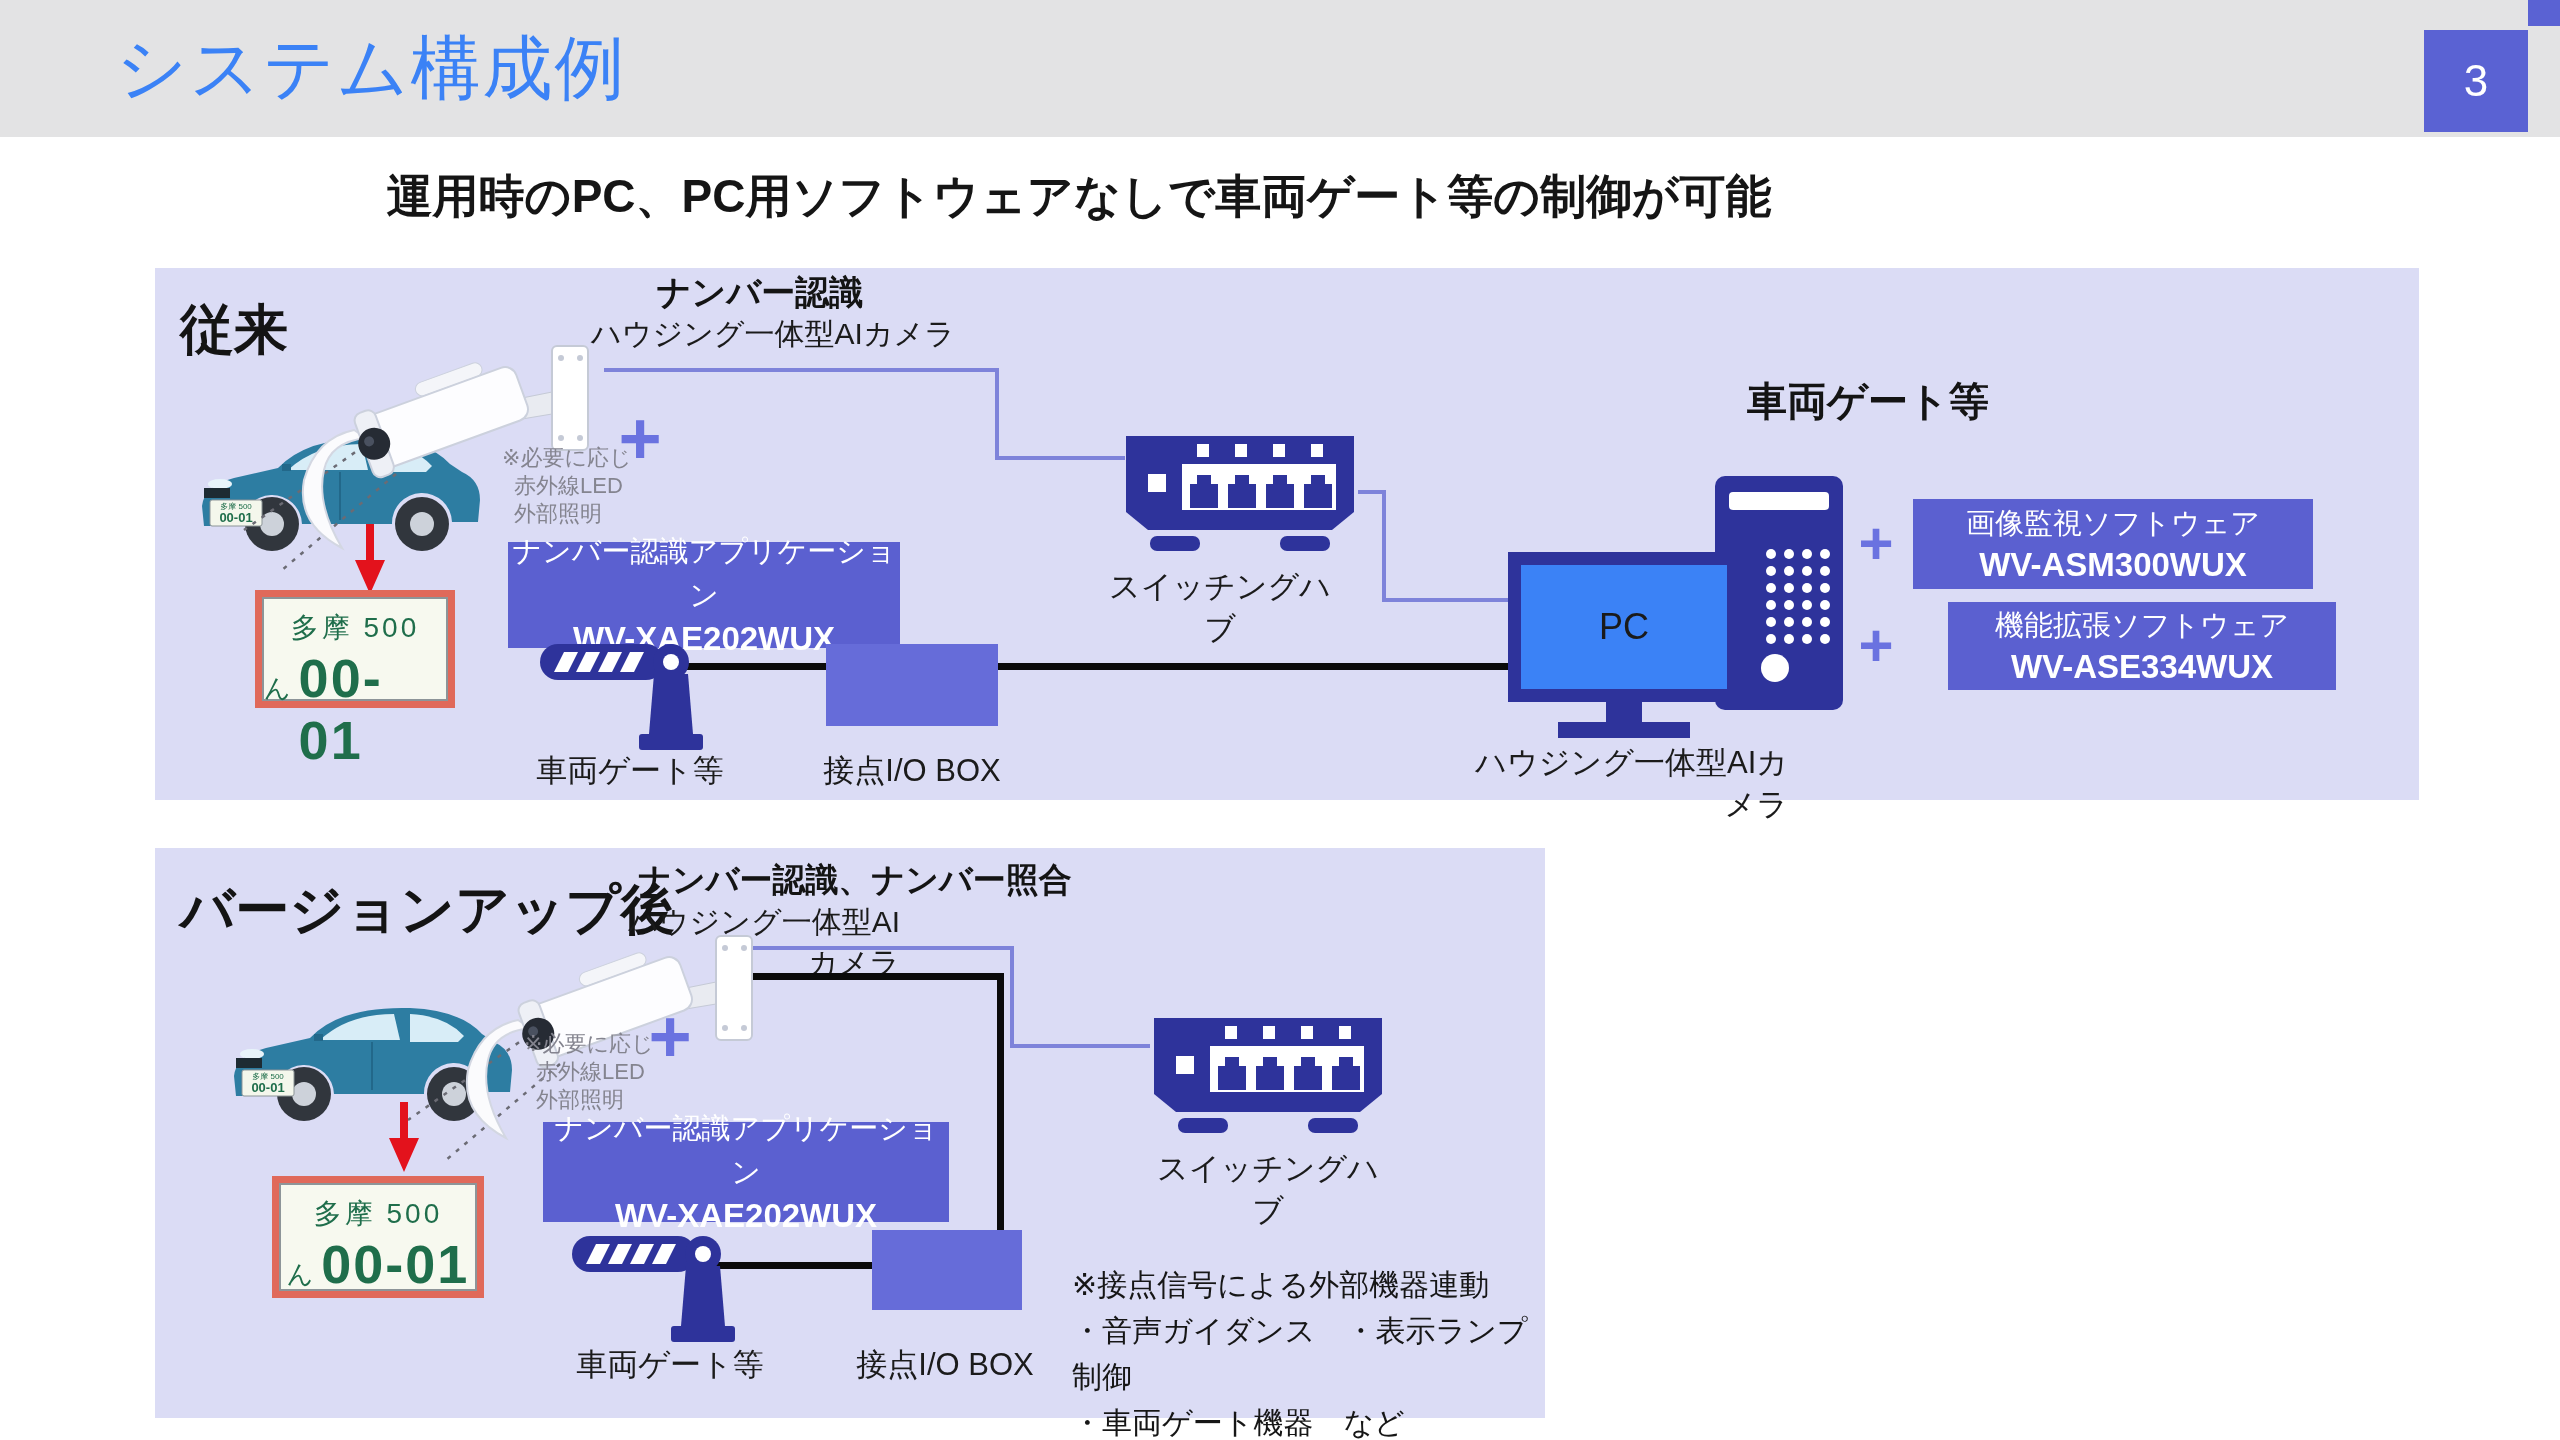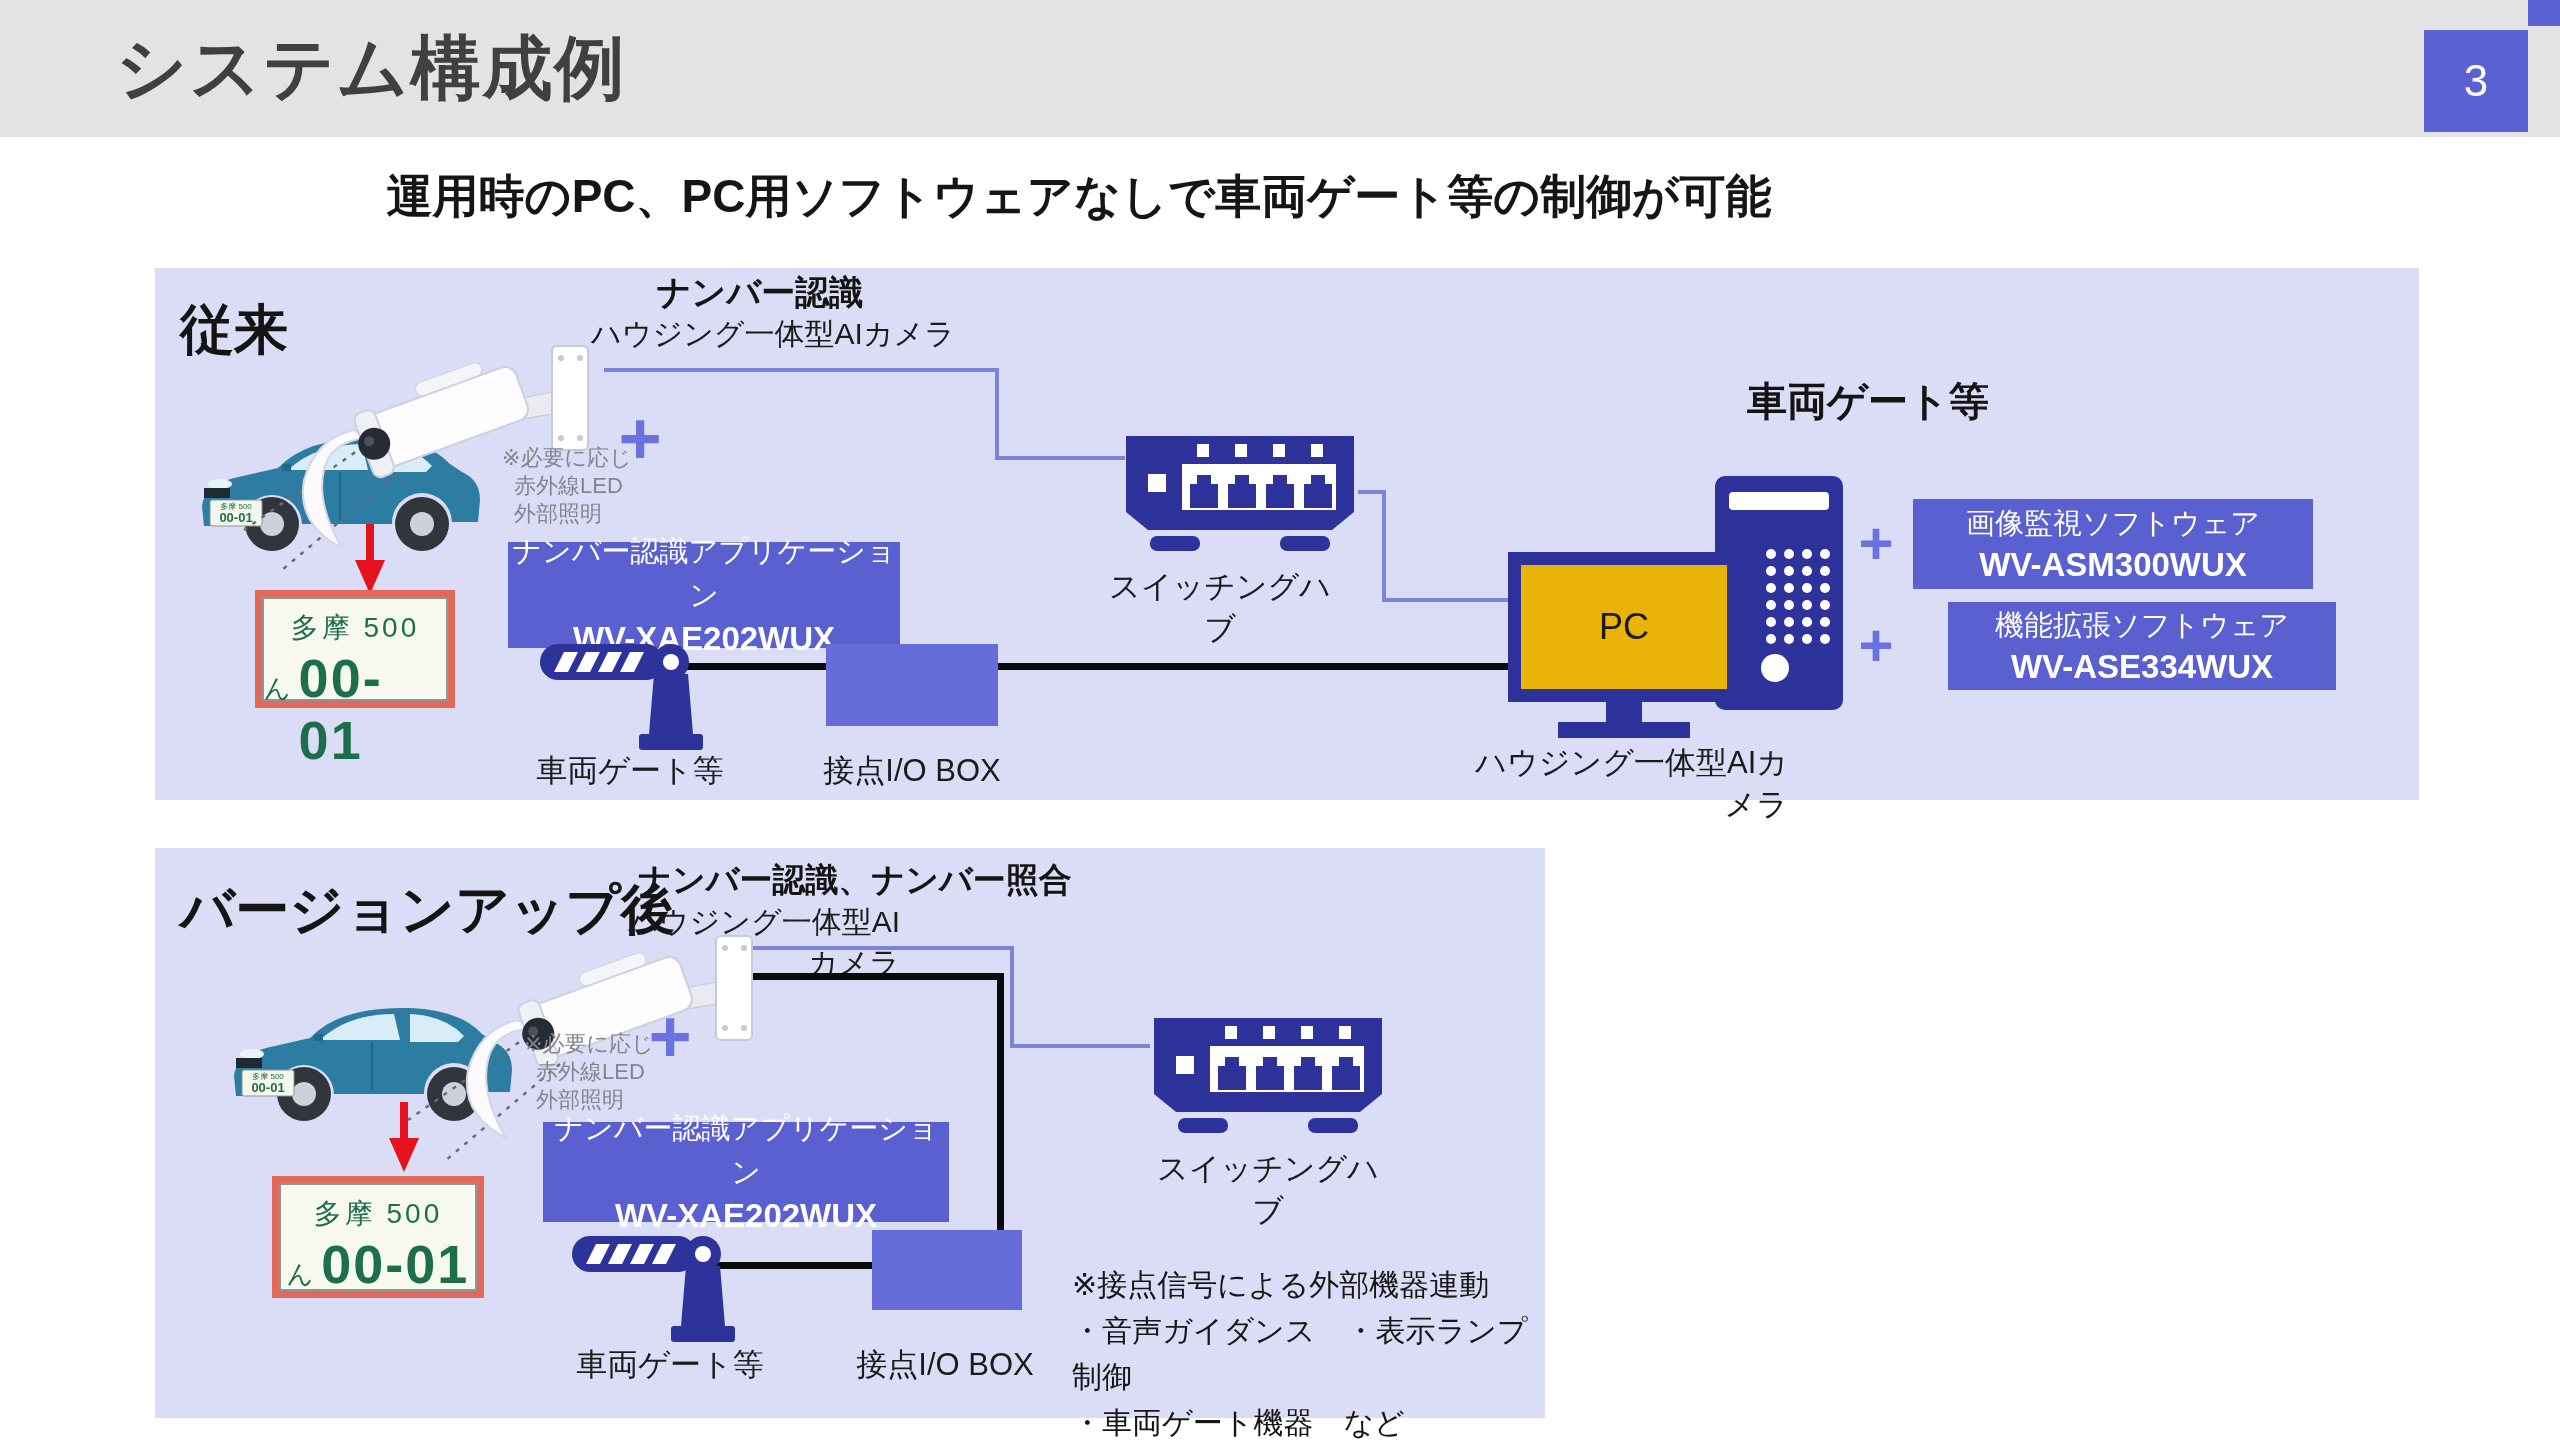--- a/index.html
+++ b/index.html
@@ -1,20 +1,20 @@
 <!DOCTYPE html>
 <html><head>
 <meta charset="utf-8">
 <style>
   html,body{margin:0;padding:0;background:#fff;}
   .slide{position:relative;width:2560px;height:1440px;background:#ffffff;overflow:hidden;
          font-family:"Liberation Sans","DejaVu Sans",sans-serif;color:#111;}
   .abs{position:absolute;}
   .hdr{left:0;top:0;width:2560px;height:137px;background:#e3e3e4;}
-  .title{left:116px;top:22px;font-size:70px;font-weight:bold;color:#404040;letter-spacing:2px;}
+  .title{left:116px;top:22px;font-size:70px;font-weight:normal;color:#3b82f6;letter-spacing:2px;}
   .badge{left:2424px;top:30px;width:104px;height:102px;background:#5a62d3;display:flex;align-items:center;justify-content:center;color:#fff;font-size:44px;}
   .corner{left:2528px;top:0;width:32px;height:26px;background:#5a62d3;}
   .subtitle{left:0;top:166px;width:2158px;text-align:center;font-size:46px;font-weight:bold;color:#151515;}
   .panel{background:#dbdcf5;}
   .sec-label{font-size:54px;font-weight:bold;color:#141414;}
   .fn-label{font-weight:bold;color:#141414;text-align:center;}
   .cam-label{color:#1b1b1b;text-align:right;font-size:30px;}
   .dev-label{color:#1b1b1b;text-align:center;font-size:31px;}
   .note-gray{color:#84848f;font-size:22px;line-height:28px;}
   .note-gray .ind{margin-left:12px;}
@@ -25,21 +25,21 @@
   .iobox{background:#666cd9;}
   .ln-blue{background:#7e83da;}
   .ln-black{background:#0b0b0b;}
   .plate{background:#e0695a;padding:7px;box-sizing:border-box;}
   .plate-in{width:100%;height:100%;background:#f7f9ef;border:2px solid #8d9598;box-sizing:border-box;
             display:flex;flex-direction:column;align-items:center;color:#1f6e4b;}
   .plate-row1{font-size:28px;margin-top:10px;letter-spacing:3px;}
   .plate-row2{display:flex;align-items:baseline;margin-top:0px;}
   .plate-kana{font-size:26px;margin-right:8px;}
   .plate-num{font-size:54px;font-weight:bold;letter-spacing:2px;}
-  .monitor{border:13px solid #2e339b;background:#eab308;box-sizing:border-box;display:flex;align-items:center;justify-content:center;}
+  .monitor{border:13px solid #2e339b;background:#3b82f6;box-sizing:border-box;display:flex;align-items:center;justify-content:center;}
   .pc-txt{font-size:36px;color:#1a1a1a;}
   .navy{background:#2e339b;}
   .note-black{font-size:30px;line-height:46px;color:#161616;}
 </style>
 </head>
 <body>
 
 <div class="slide">
 
   <div class="abs hdr"></div>

